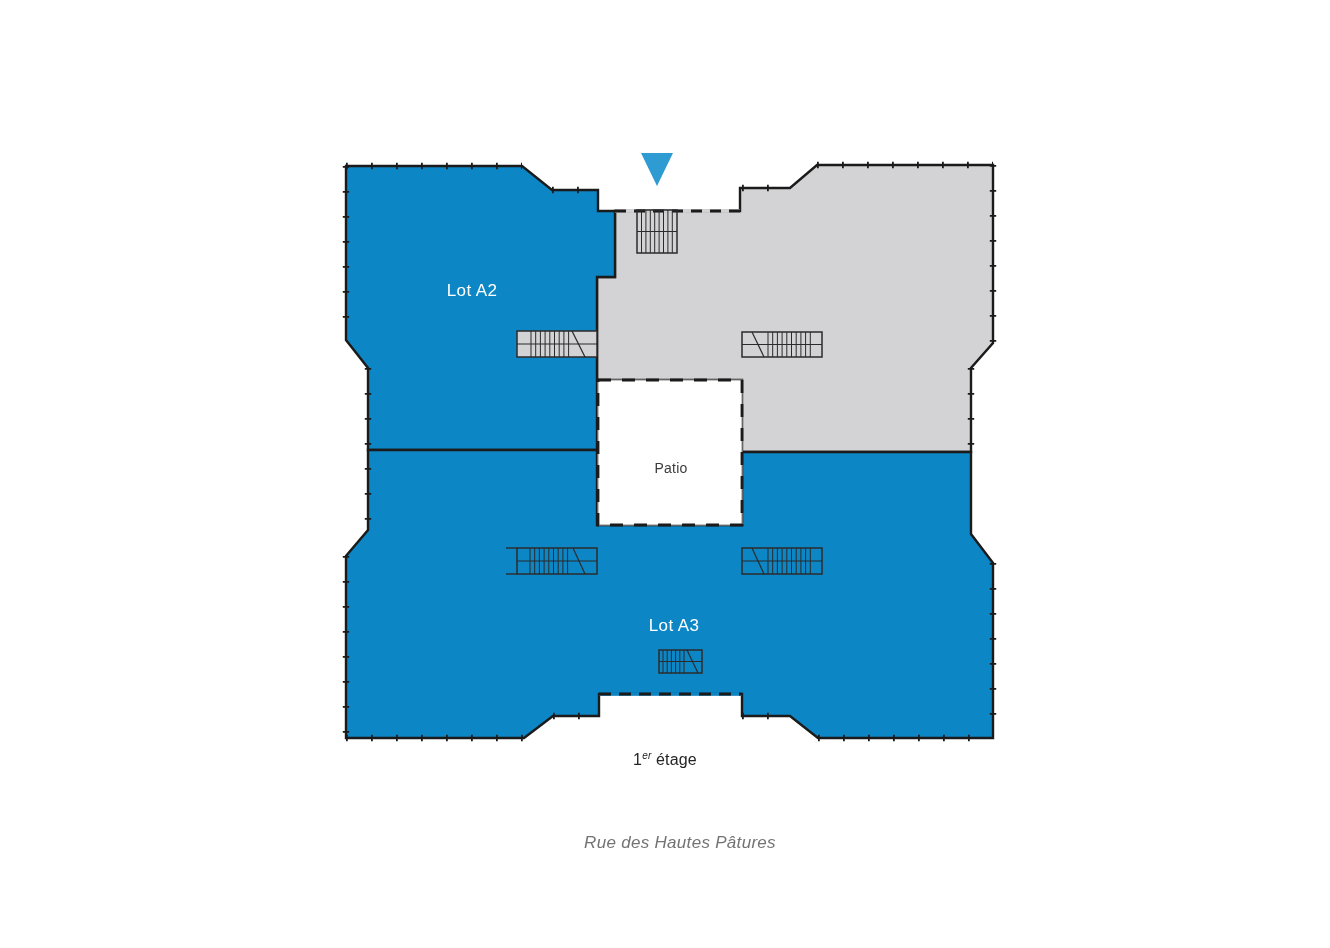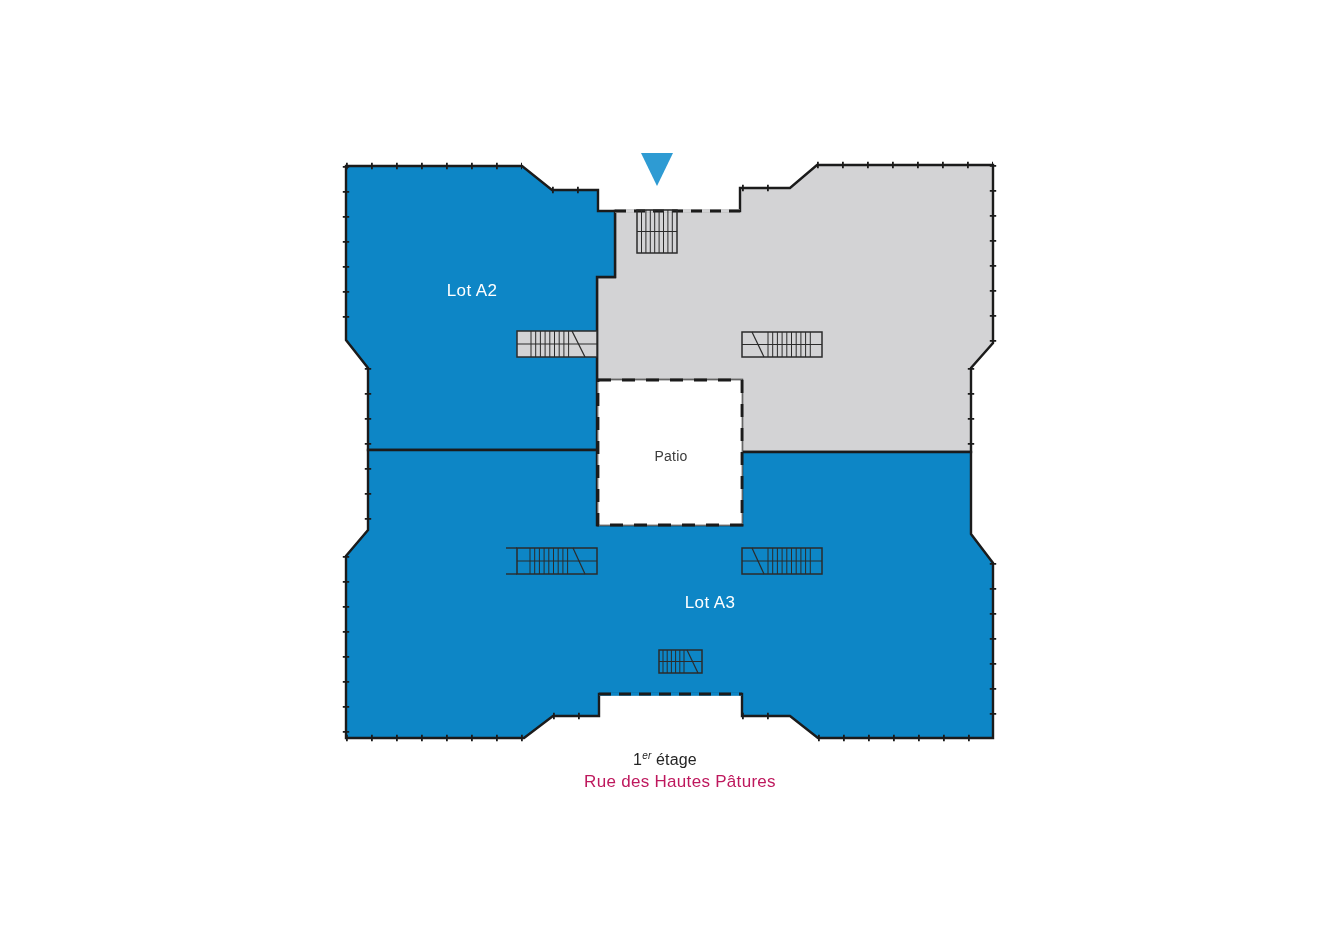--- a/index.html
+++ b/index.html
@@ -11,21 +11,21 @@
     overflow:hidden;
   }
   #plan-svg{position:absolute;left:0;top:0;}
   .overlay-label{
     position:absolute;
     transform:translateX(-50%);
     white-space:nowrap;
     line-height:1.1;
   }
   .lot-label{font-size:17px;letter-spacing:0.4px;}
-  .patio-label{font-size:14px;letter-spacing:0.2px;}
+  .patio-label{font-size:14px;letter-spacing:0.2px;margin-top:12px;}
   .floor-caption{font-size:16px;letter-spacing:0.2px;}
   .floor-caption sup{font-size:10px;font-style:italic;}
   .floor-caption .floor-word{margin-left:0.28em;margin-top:15px;}
   .street-caption{font-size:17px;letter-spacing:0.3px;}
 </style>
 </head>
 <body>
 
 <div id="stage">
 
@@ -131,22 +131,22 @@
           <line x1="659" y1="661.5" x2="702" y2="661.5" stroke="#2b2b2b" stroke-width="1.1"></line>
           <line x1="687" y1="650" x2="698" y2="673" stroke="#2b2b2b" stroke-width="1.2"></line>
         </g>
       </g>
 
     <polygon points="641,153 673,153 657,186" fill="#2e9bd3"></polygon>
   </svg>
 
   <div class="overlay-label lot-label" style="left: 472px; top: 282px; color: rgb(255, 255, 255);">Lot A2</div>
 
-  <div class="overlay-label lot-label" style="left: 674px; top: 594px; color: rgb(255, 255, 255); margin-left: 36px;">Lot A3</div>
+  <div class="overlay-label lot-label" style="left: 674px; top: 617px; color: rgb(255, 255, 255);">Lot A3</div>
 
   <div class="overlay-label patio-label" style="left: 671px; top: 449px; color: rgb(59, 59, 59);">Patio</div>
 
   <div class="overlay-label floor-caption" style="left: 665px; top: 750px; color: rgb(36, 36, 36);">
     <span>1</span><sup>er</sup><span class="floor-word">étage</span>
   </div>
 
-  <div class="overlay-label street-caption" style="left: 680px; top: 773px; color: #be185d;">Rue des Hautes Pâtures</div>
+  <div class="overlay-label street-caption" style="left: 680px; top: 834px; color: #737373; font-style: italic;">Rue des Hautes Pâtures</div>
 </div>
 
 </body></html>

